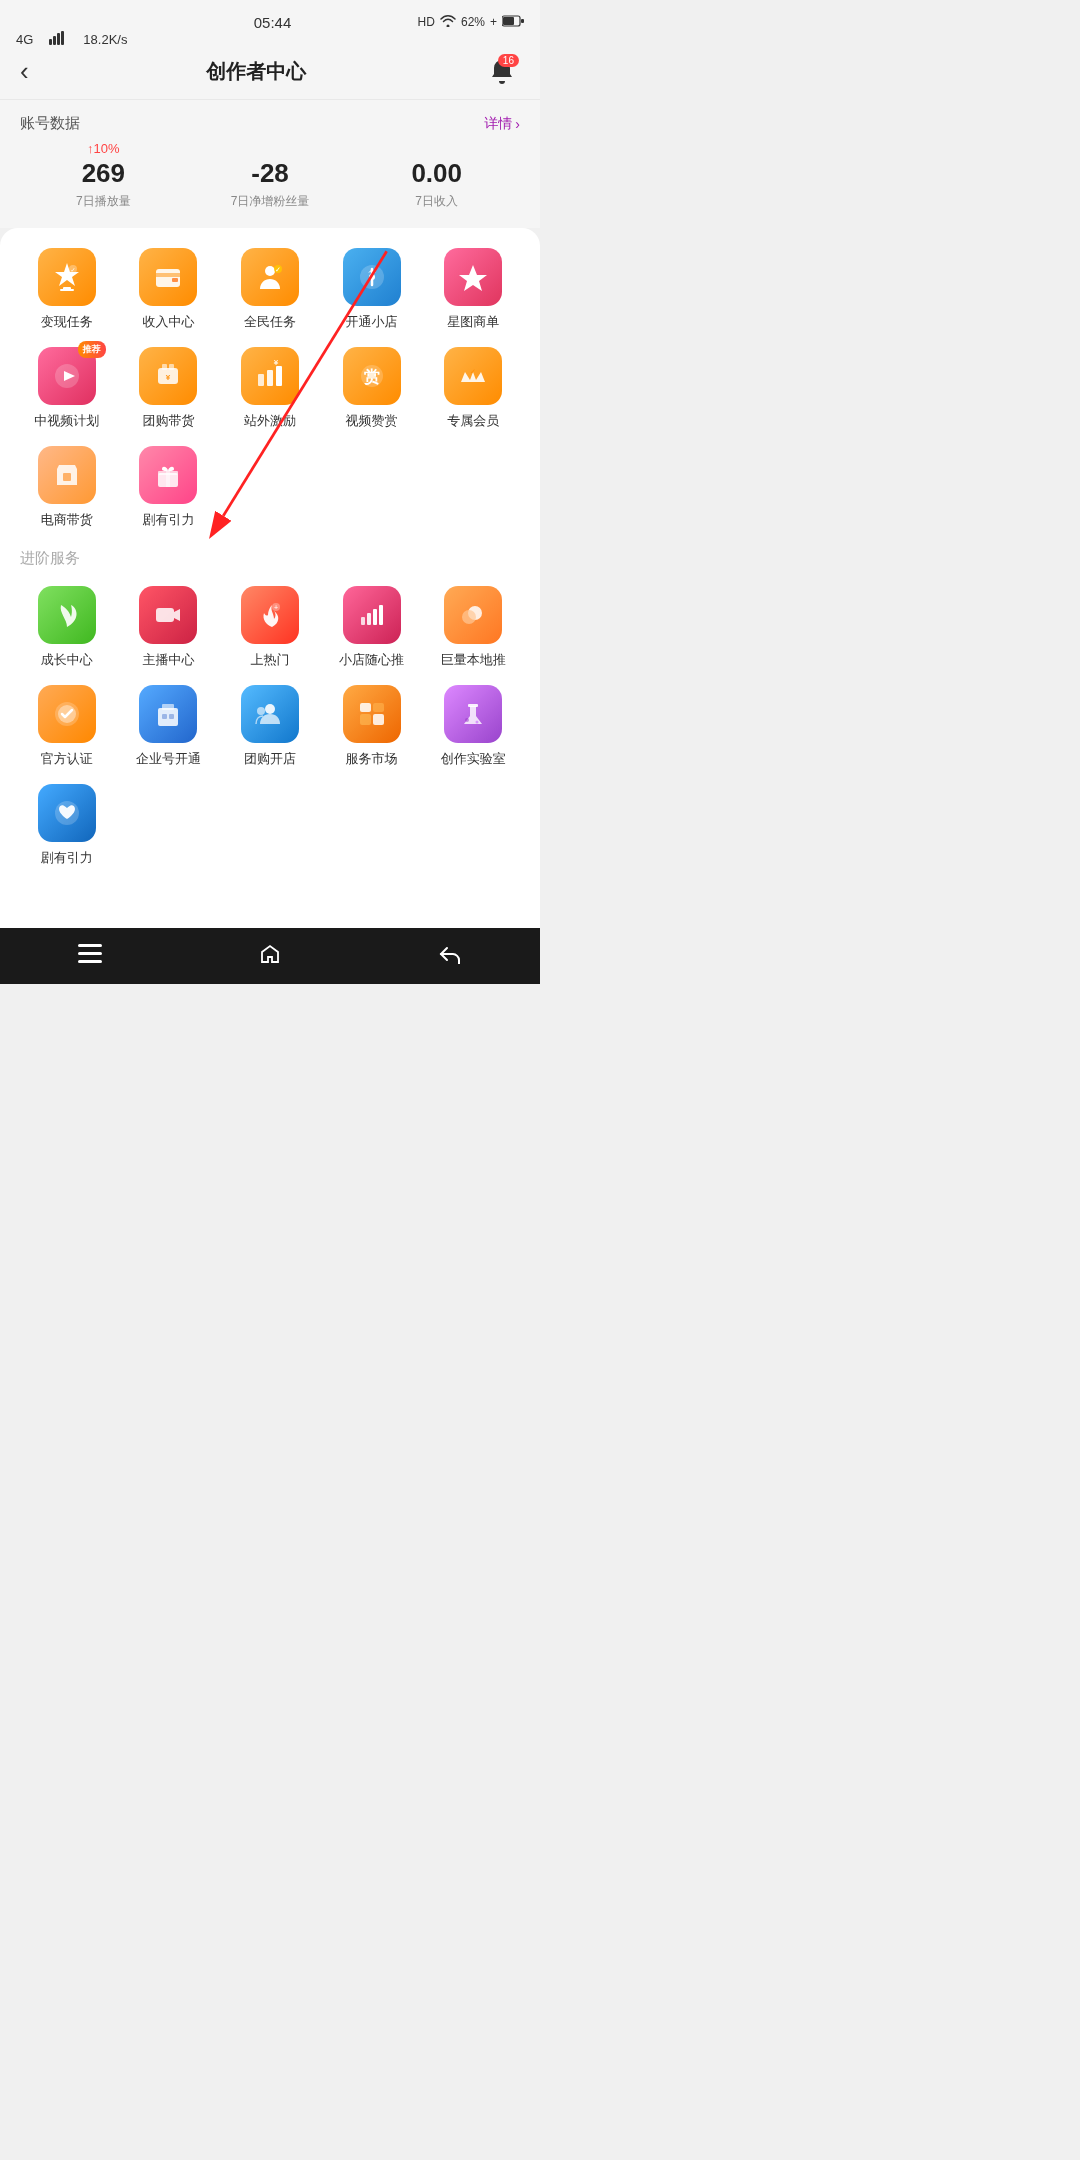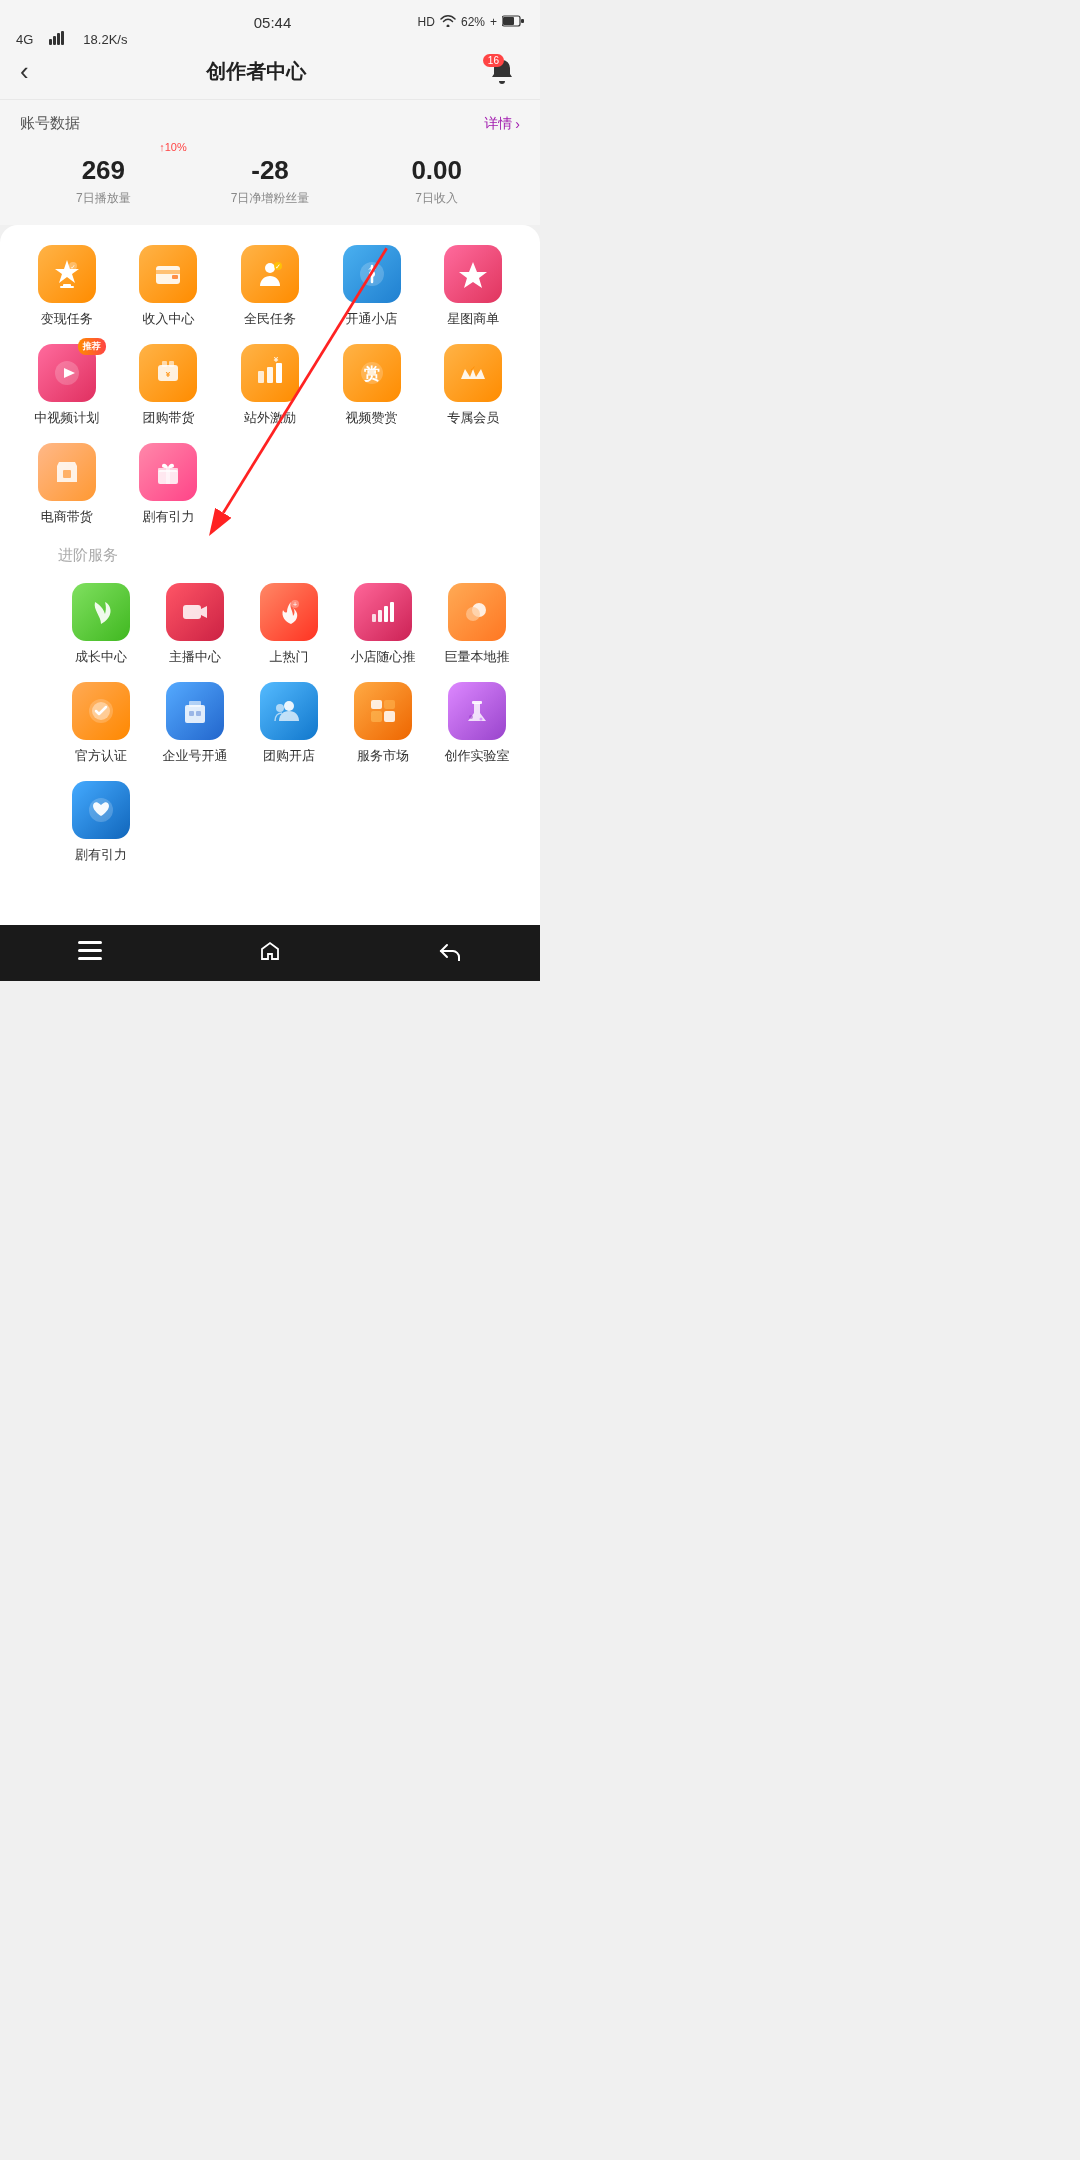--- a/index.html
+++ b/index.html
@@ -45,21 +45,21 @@
     .nav-bell {
       position: relative;
       width: 36px;
       height: 36px;
       display: flex;
       align-items: center;
       justify-content: center;
     }
     .nav-bell .badge {
       position: absolute;
-      top: 0; right: 16px;
+      top: 0; right: 1px;
       background: #ff4444;
       color: white;
       font-size: 10px;
       border-radius: 9px;
       padding: 1px 5px;
       min-width: 18px;
       text-align: center;
     }
 
     
@@ -75,21 +75,21 @@
     }
     .account-data-label { font-size: 15px; color: #555; }
     .account-data-detail { font-size: 14px; color: #a21caf; display: flex; align-items: center; gap: 3px; }
     .account-data-stats {
       display: flex;
       justify-content: space-around;
       text-align: center;
     }
     .stat-item { flex: 1; }
     .stat-value { font-size: 26px; font-weight: bold; color: #222; }
-    .stat-up { font-size: 11px; color: #ff4444; margin-bottom: 2px; text-align: right; }
+    .stat-up { font-size: 13px; color: #ff4444; margin-bottom: 2px; }
     .stat-label { font-size: 12px; color: #888; margin-top: 4px; }
 
     
     .main-card {
       background: white;
       border-radius: 18px 18px 0 0;
       margin-top: 0;
       padding: 20px 20px 30px;
       min-height: 700px;
       position: relative;
@@ -251,21 +251,21 @@
     .red-arrow-overlay {
       position: absolute;
       top: 0; left: 0;
       width: 100%;
       height: 100%;
       pointer-events: none;
       z-index: 10;
     }
 
     
-    .advanced-section { margin-top: 4px; margin-left: 38px; }
+    .advanced-section { margin-top: 4px; }
 
     
     .icon-green-leaf {
       background: linear-gradient(135deg, #80e060, #40b820);
       border-radius: 14px;
     }
     .icon-red-video {
       background: linear-gradient(135deg, #ff5566, #cc2244);
       border-radius: 14px;
     }

